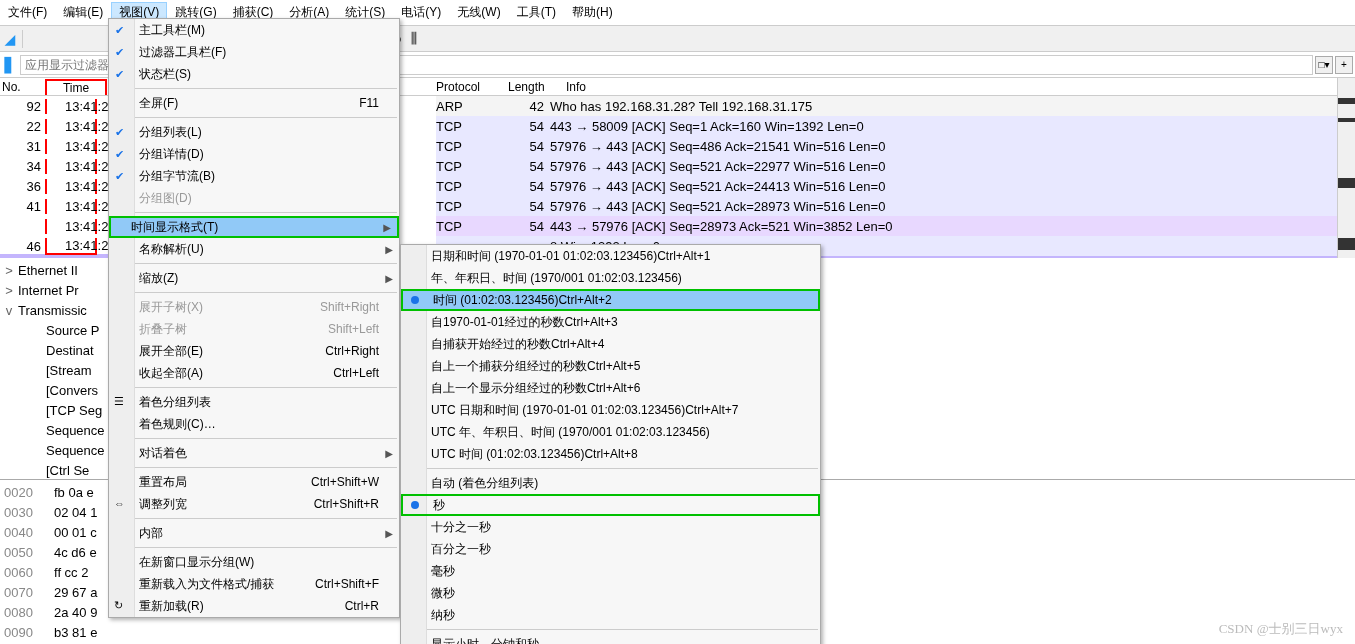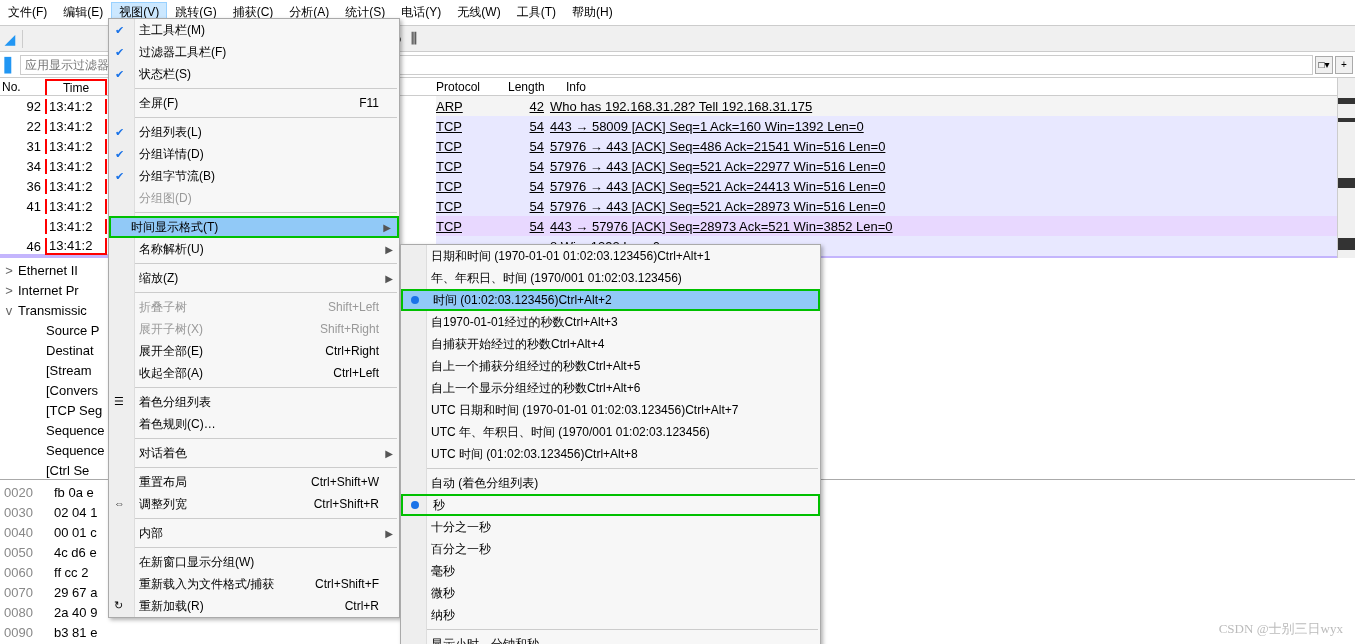--- a/index.html
+++ b/index.html
@@ -12,23 +12,23 @@
 .toolbar-sep { width: 1px; height: 18px; background: #ccc; margin: 0 2px; }
 .filter-bar { display: flex; align-items: center; background: #fff; border-bottom: 1px solid #ccc; height: 26px; padding: 2px; gap: 2px; }
 .filter-input { flex: 1; height: 20px; padding: 0 4px; font-size: 12px; border: 1px solid #ccc; }
 .btn-sq { width: 18px; height: 18px; background: #f0f0f0; border: 1px solid #aaa; display: flex; align-items: center; justify-content: center; font-size: 10px; }
 .packet-list { position: relative; background: #fff; border-bottom: 4px solid #c4b5fd; }
 .pl-header { display: flex; position: sticky; top: 0; background: #fff; border-bottom: 1px solid #ccc; font-family: monospace; font-size: 12px; height: 18px; align-items: center; }
 .pl-col-no { width: 45px; padding-left: 2px; }
 .pl-col-time { width: 62px; border: 2px solid red; border-bottom: none; text-align: center; }
 .pl-row { display: flex; height: 20px; align-items: center; font-family: "Courier New", monospace; font-size: 13px; }
 .pl-row .no { width: 45px; text-align: right; padding-right: 4px; }
-.pl-row .time { width: 62px; border-left: 2px solid red; border-right: 2px solid red; padding-left: 2px; }
+.pl-row .time { width: 52px; border-left: 2px solid red; border-right: 2px solid red; padding-left: 18px; }
 .pl-row:last-child .time { border-bottom: 2px solid red; }
-.pl-right { position: absolute; left: 436px; top: 18px; right: 0; font-family: "Courier New", monospace; font-size: 13px; text-decoration: underline; }
+.pl-right { position: absolute; left: 436px; top: 18px; right: 0; font-family: "Courier New", monospace; font-size: 13px; }
 .pl-right-header { display: flex; position: absolute; left: 436px; top: 0; height: 18px; font-family: monospace; font-size: 12px; align-items: center; }
 .pl-rh-col { margin-right: 8px; }
 .pl-right-row { display: flex; height: 20px; align-items: center; white-space: pre; }
 .pl-proto { width: 64px; }
 .pl-len { width: 50px; text-align: right; padding-right: 6px; }
 .details { padding: 2px 4px; font-family: "Courier New", monospace; font-size: 13px; border-bottom: 1px solid #aaa; }
 .details-row { display: flex; align-items: center; gap: 4px; height: 20px; }
 .tree-toggle { width: 10px; text-align: center; color: #666; }
 .hex { font-family: "Courier New", monospace; font-size: 13px; padding: 2px 4px; }
 .hex-row { display: flex; gap: 12px; height: 20px; align-items: center; white-space: pre; }
@@ -256,26 +256,26 @@
         <span>名称解析(U)</span>
         <span class="arrow">▶</span>
       </div>
       <div class="menu-sep"></div>
       <div class="menu-item">
         <span>缩放(Z)</span>
         <span class="arrow">▶</span>
       </div>
       <div class="menu-sep"></div>
       <div class="menu-item disabled">
+        <span>展开子树(X)</span>
+        <span class="shortcut">Shift+Right</span>
+      </div>
+      <div class="menu-item disabled">
         <span>折叠子树</span>
         <span class="shortcut">Shift+Left</span>
-      </div>
-      <div class="menu-item disabled">
-        <span>展开子树(X)</span>
-        <span class="shortcut">Shift+Right</span>
       </div>
       <div class="menu-item">
         <span>展开全部(E)</span>
         <span class="shortcut">Ctrl+Right</span>
       </div>
       <div class="menu-item">
         <span>收起全部(A)</span>
         <span class="shortcut">Ctrl+Left</span>
       </div>
       <div class="menu-sep"></div>

